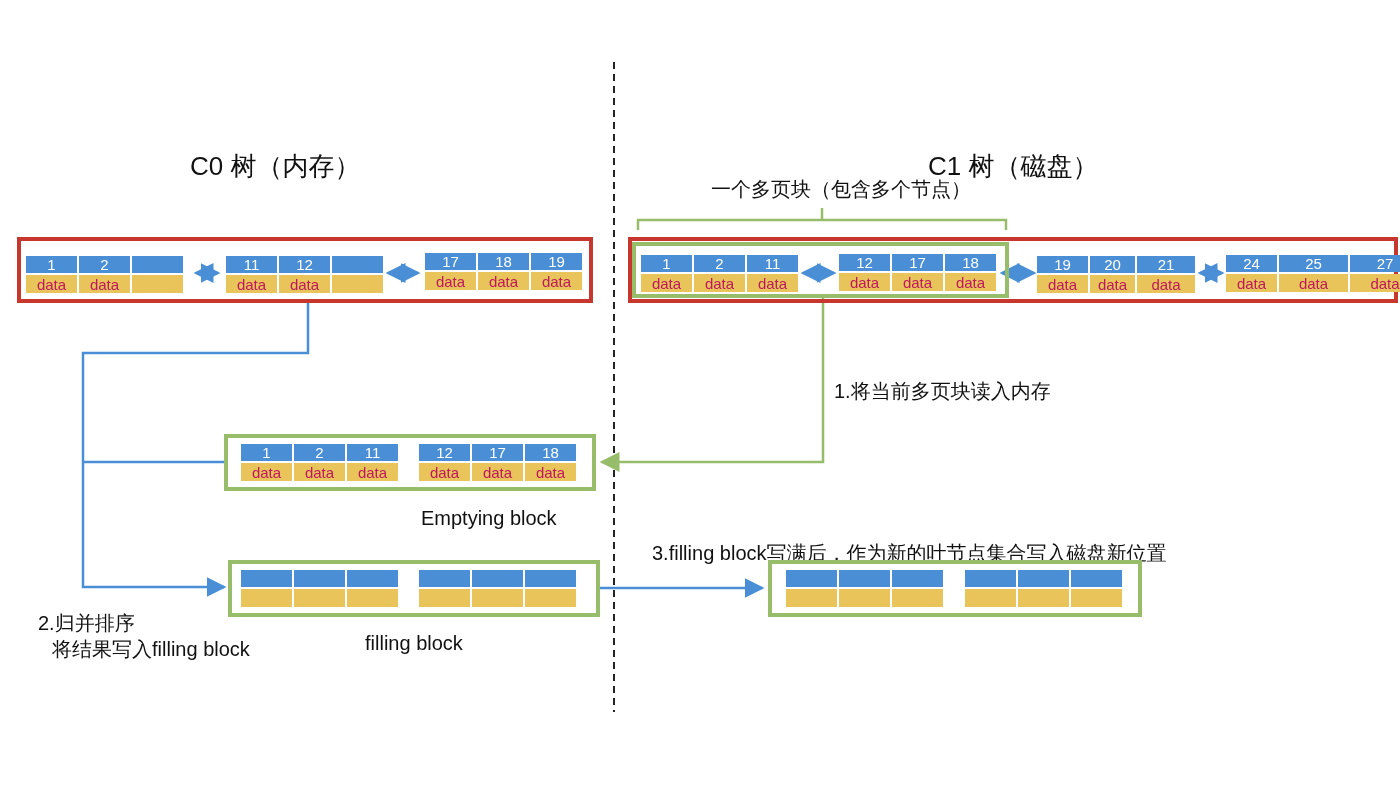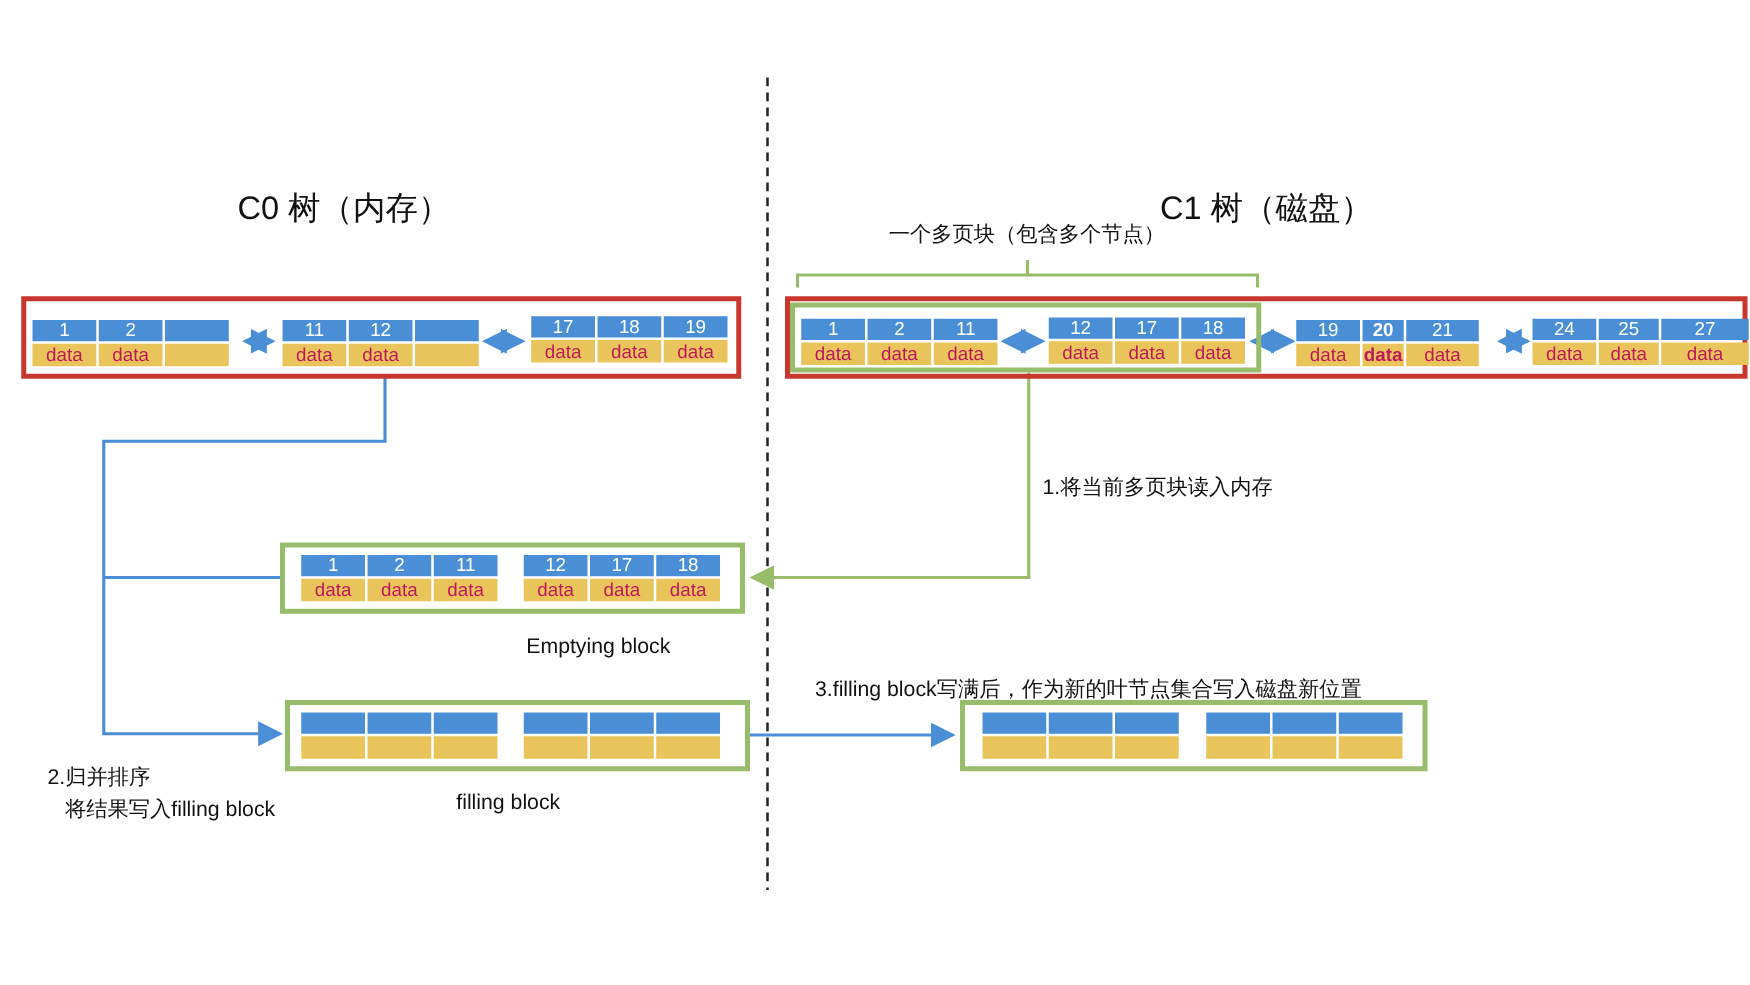--- a/index.html
+++ b/index.html
@@ -1,20 +1,20 @@
 <!DOCTYPE html>
 <html><head>
 <meta charset="utf-8">
 <style>
   html, body { margin: 0; padding: 0; background: #ffffff; }
   body { width: 1400px; height: 788px; position: relative; overflow: hidden;
          font-family: "Liberation Sans", "DejaVu Sans", sans-serif; color: #111; }
   .abs { position: absolute; }
   .title { font-size: 26px; color: #111; white-space: nowrap; margin-top: 29px; }
-  .label { font-size: 17px; color: #111; white-space: nowrap; }
+  .label { font-size: 20px; color: #111; white-space: nowrap; }
   .frame-red { position: absolute; border: 4px solid #c8372d; box-sizing: border-box; }
   .frame-green { position: absolute; border: 4px solid #97bd6b; box-sizing: border-box; }
   .node { position: absolute; display: flex; }
   .cell { display: flex; flex-direction: column; margin-right: 2px; }
   .cell:last-child { margin-right: 0; }
   .k { background: #4a8fd6; color: #fff; height: 17px; line-height: 18px; text-align: center; font-size: 15px; }
   .v { background: #e9c45b; color: #be185d; height: 18px; line-height: 19px; text-align: center; font-size: 15px; margin-top: 2px; }
   svg.lines { position: absolute; left: 0; top: 0; }
 </style>
 </head>
@@ -144,35 +144,35 @@
     <div class="cell" style="width: 51px;">
       <div class="k">18</div>
       <div class="v">data</div>
     </div>
   </div>
 <div class="node" style="left:1037px; top:256px;">
     <div class="cell" style="width: 51px;">
       <div class="k">19</div>
       <div class="v">data</div>
     </div>
-    <div class="cell" style="width: 33px; font-weight: bold;">
+    <div class="cell" style="width: 45px;">
       <div class="k">20</div>
       <div class="v">data</div>
     </div>
     <div class="cell" style="width: 58px;">
       <div class="k">21</div>
       <div class="v">data</div>
     </div>
   </div>
 <div class="node" style="left:1226px; top:255px;">
     <div class="cell" style="width: 51px;">
       <div class="k">24</div>
       <div class="v">data</div>
     </div>
-    <div class="cell" style="width: 48px; justify-content: space-between;">
+    <div class="cell" style="width: 69px; justify-content: space-between;">
       <div class="k">25</div>
       <div class="v">data</div>
     </div>
     <div class="cell" style="width: 70px;">
       <div class="k">27</div>
       <div class="v">data</div>
     </div>
   </div>
 
 <div class="node" style="left:241px; top:444px;">

